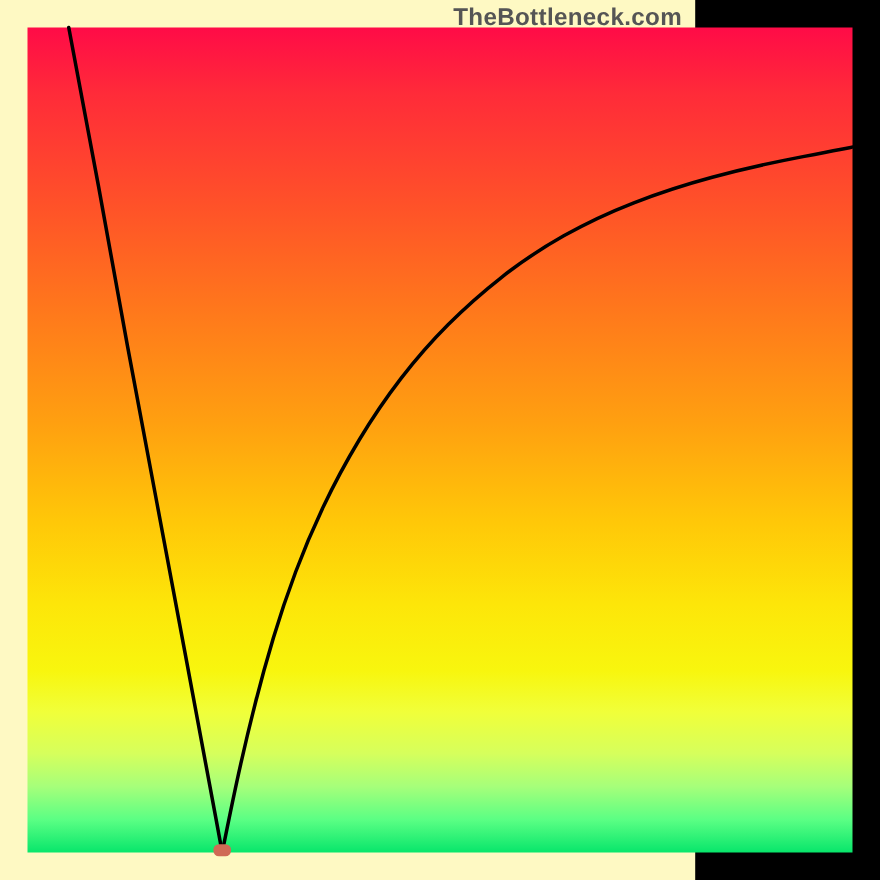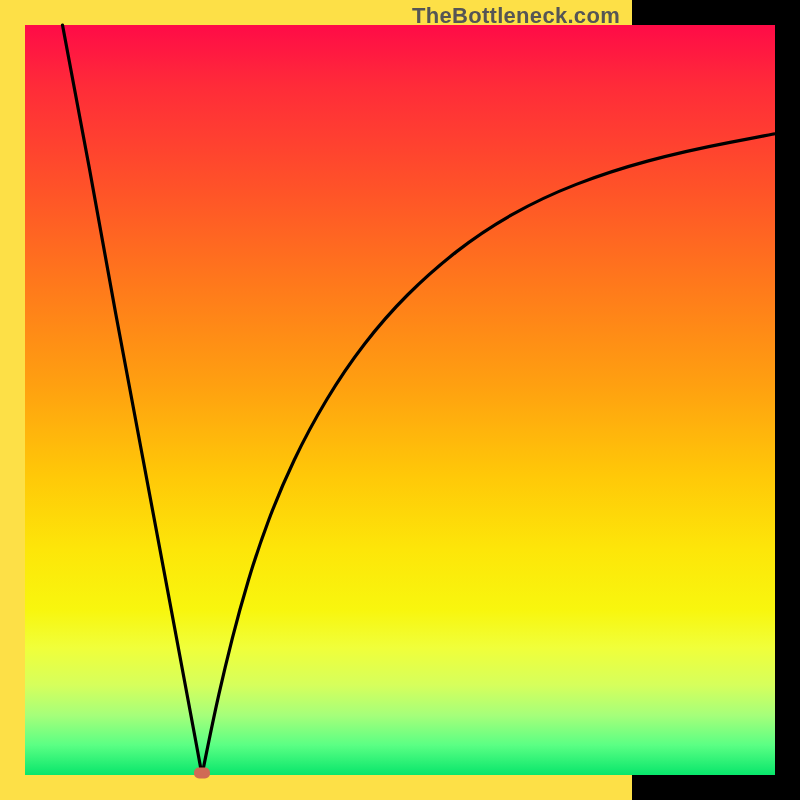--- a/index.html
+++ b/index.html
@@ -8,21 +8,21 @@
     width: 800px;
     height: 800px;
     background: #000;
     font-family: Arial, Helvetica, sans-serif;
     overflow: hidden;
   }
   .frame {
     position: relative;
     width: 632px;
     height: 800px;
-    background: #fde047;
+    background: #fef9c3;
   }
   .watermark {
     position: absolute;
     top: 3px;
     right: 12px;
     color: #555;
     font-size: 22px;
     font-weight: 600;
     letter-spacing: 0.3px;
     z-index: 10;

